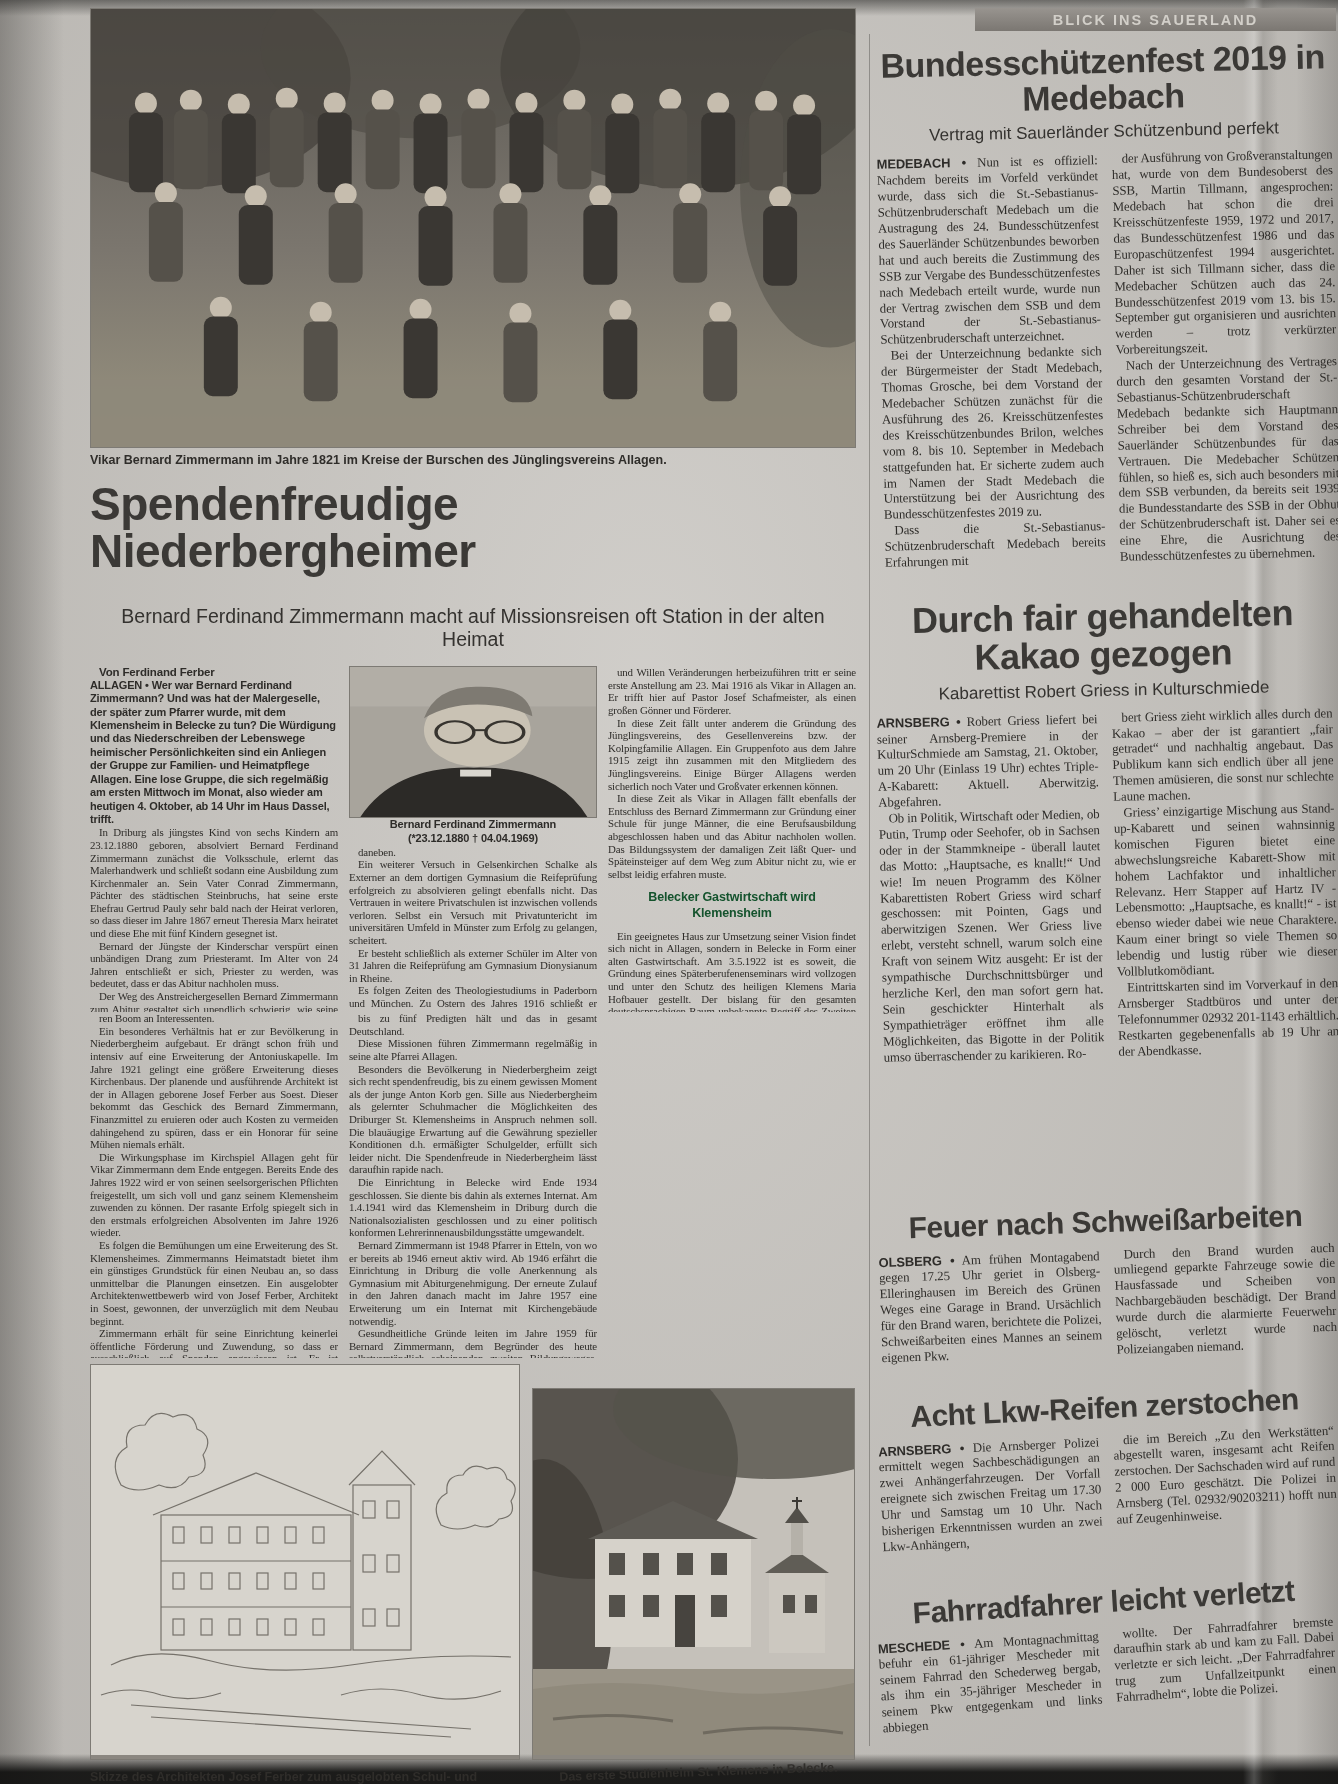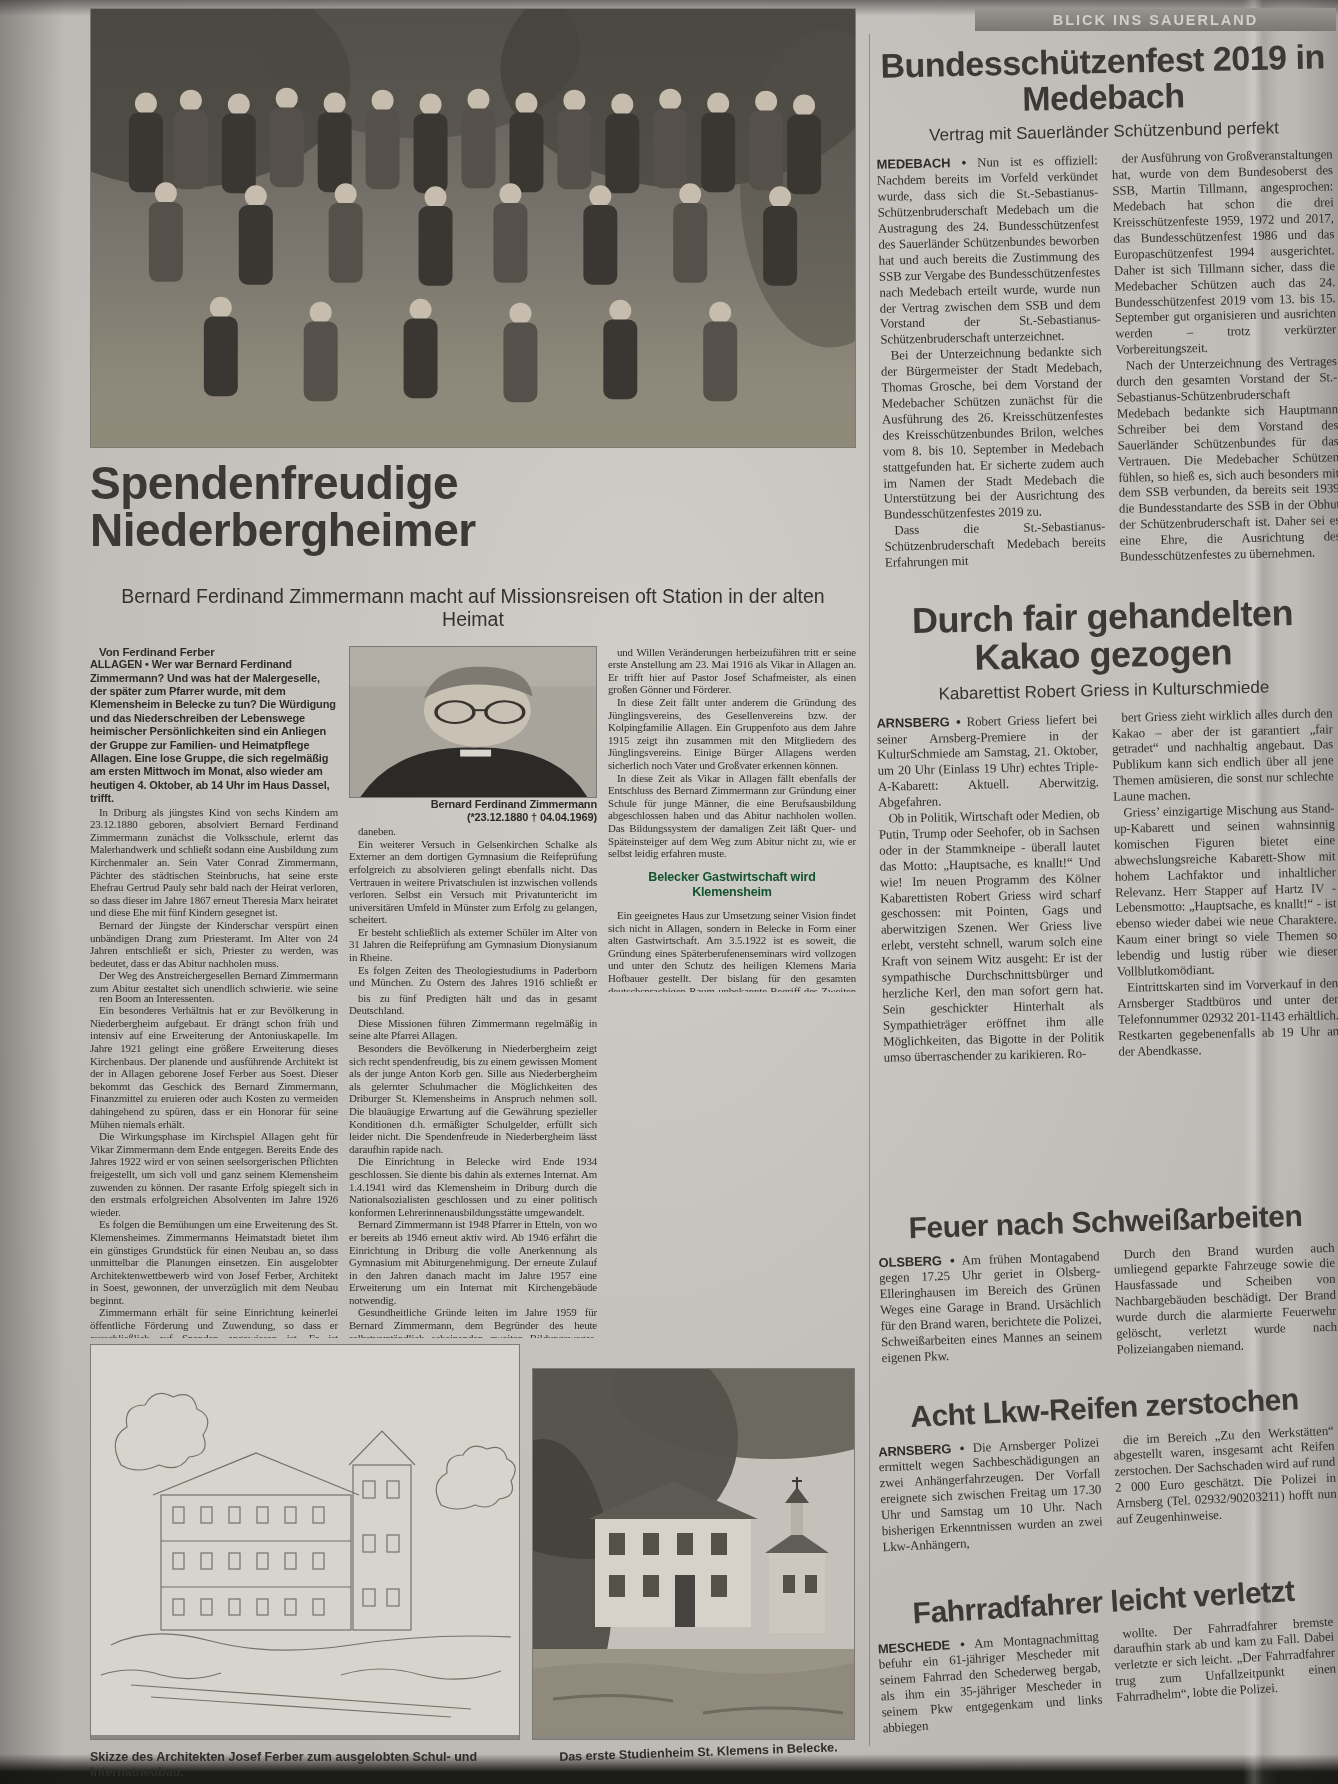--- a/index.html
+++ b/index.html
@@ -25,21 +25,21 @@
   .caption{font-family:"Liberation Sans", sans-serif;font-weight:bold;font-size:12.5px;line-height:1.25;color:#2f2d2a;margin-top:5px;}
   .headline{font-family:"Liberation Sans", sans-serif;font-weight:bold;font-size:46px;line-height:1.02;color:#3b3936;text-align:left;margin-top:12px;letter-spacing:-.5px;}
   .subhead{font-family:"Liberation Sans", sans-serif;font-size:19.5px;color:#34322f;text-align:center;margin-top:2px;}
   .cols{display:grid;grid-template-columns:repeat(3,1fr);column-gap:11px;margin-top:15px;height:692px;}
   .col{overflow:hidden;font-size:10.9px;line-height:12.6px;text-align:justify;letter-spacing:-.15px;hyphens:auto;overflow-wrap:break-word;}
   .col p{margin:0;text-indent:9px;}
   .byline{font-family:"Liberation Sans", sans-serif;font-weight:bold;font-size:11.5px;margin:2px 0 14px 0;text-indent:0;}
   .lead{font-family:"Liberation Sans", sans-serif;font-weight:bold;font-size:11px;line-height:13.4px;text-indent:0 !important;text-align:left;}
   .dateline{font-family:"Liberation Sans", sans-serif;font-weight:bold;}
   .portrait{width:100%;height:152px;border:1px solid #7d7a74;box-sizing:border-box;display:block;}
-  .portrait-cap{font-family:"Liberation Sans", sans-serif;font-weight:bold;font-size:11px;line-height:1.25;margin:4px 0 10px 0;text-indent:0 !important;text-align:right;}
+  .portrait-cap{font-family:"Liberation Sans", sans-serif;font-weight:bold;font-size:11px;line-height:1.25;margin:4px 0 10px 0;text-indent:0 !important;text-align:center;}
   .crosshead{font-family:"Liberation Sans", sans-serif;font-weight:bold;font-size:12.5px;line-height:1.25;text-align:center;margin:10px 0 8px 0;color:#14532d;}
   .photos-row{display:flex;align-items:flex-start;margin-top:6px;}
   .sketch-photo{width:428px;height:390px;}
   .studienheim-photo{width:321px;height:366px;}
   .ph-right{margin-left:12px;margin-top:24px;}
   .caps-row{display:flex;margin-top:5px;}
   .cap-left{width:430px;}
   .cap-right{width:300px;margin-left:44px;transform:rotate(-2deg);transform-origin:left top;}
 
   
@@ -123,20 +123,21 @@
         <use href="#fg2" x="600" y="186"></use>
         <use href="#fg" x="690" y="189"></use>
       <use href="#fg" x="130" y="300"></use>
         <use href="#fg2" x="230" y="305"></use>
         <use href="#fg" x="330" y="302"></use>
       <use href="#fg2" x="430" y="306"></use>
         <use href="#fg" x="530" y="303"></use>
         <use href="#fg2" x="630" y="305"></use>
     </svg>
   </div>
+  <div class="caption">Vikar Bernard Zimmermann im Jahre 1821 im Kreise der Burschen des Jünglingsvereins Allagen.</div>
 
   <h1 class="headline">Spendenfreudige Niederbergheimer</h1>
   <div class="subhead">Bernard Ferdinand Zimmermann macht auf Missionsreisen oft Station in der alten Heimat</div>
 
   <div class="cols">
     <div class="col">
       <p class="byline">Von Ferdinand Ferber</p>
       <p class="lead"><span class="dateline">ALLAGEN •</span> <span>Wer war Bernard Ferdinand Zimmermann? Und was hat der Malergeselle, der später zum Pfarrer wurde, mit dem Klemensheim in Belecke zu tun? Die Würdigung und das Niederschreiben der Lebenswege heimischer Persönlichkeiten sind ein Anliegen der Gruppe zur Familien- und Heimatpflege Allagen. Eine lose Gruppe, die sich regelmäßig am ersten Mittwoch im Monat, also wieder am heutigen 4. Oktober, ab 14 Uhr im Haus Dassel, trifft.</span></p>
       <div>
           <p>In Driburg als jüngstes Kind von sechs Kindern am 23.12.1880 geboren, absolviert Bernard Ferdinand Zimmermann zunächst die Volksschule, erlernt das Malerhandwerk und schließt sodann eine Ausbildung zum Kirchenmaler an. Sein Vater Conrad Zimmermann, Pächter des städtischen Steinbruchs, hat seine erste Ehefrau Gertrud Pauly sehr bald nach der Heirat verloren, so dass dieser im Jahre 1867 erneut Theresia Marx heiratet und diese Ehe mit fünf Kindern gesegnet ist.</p>

